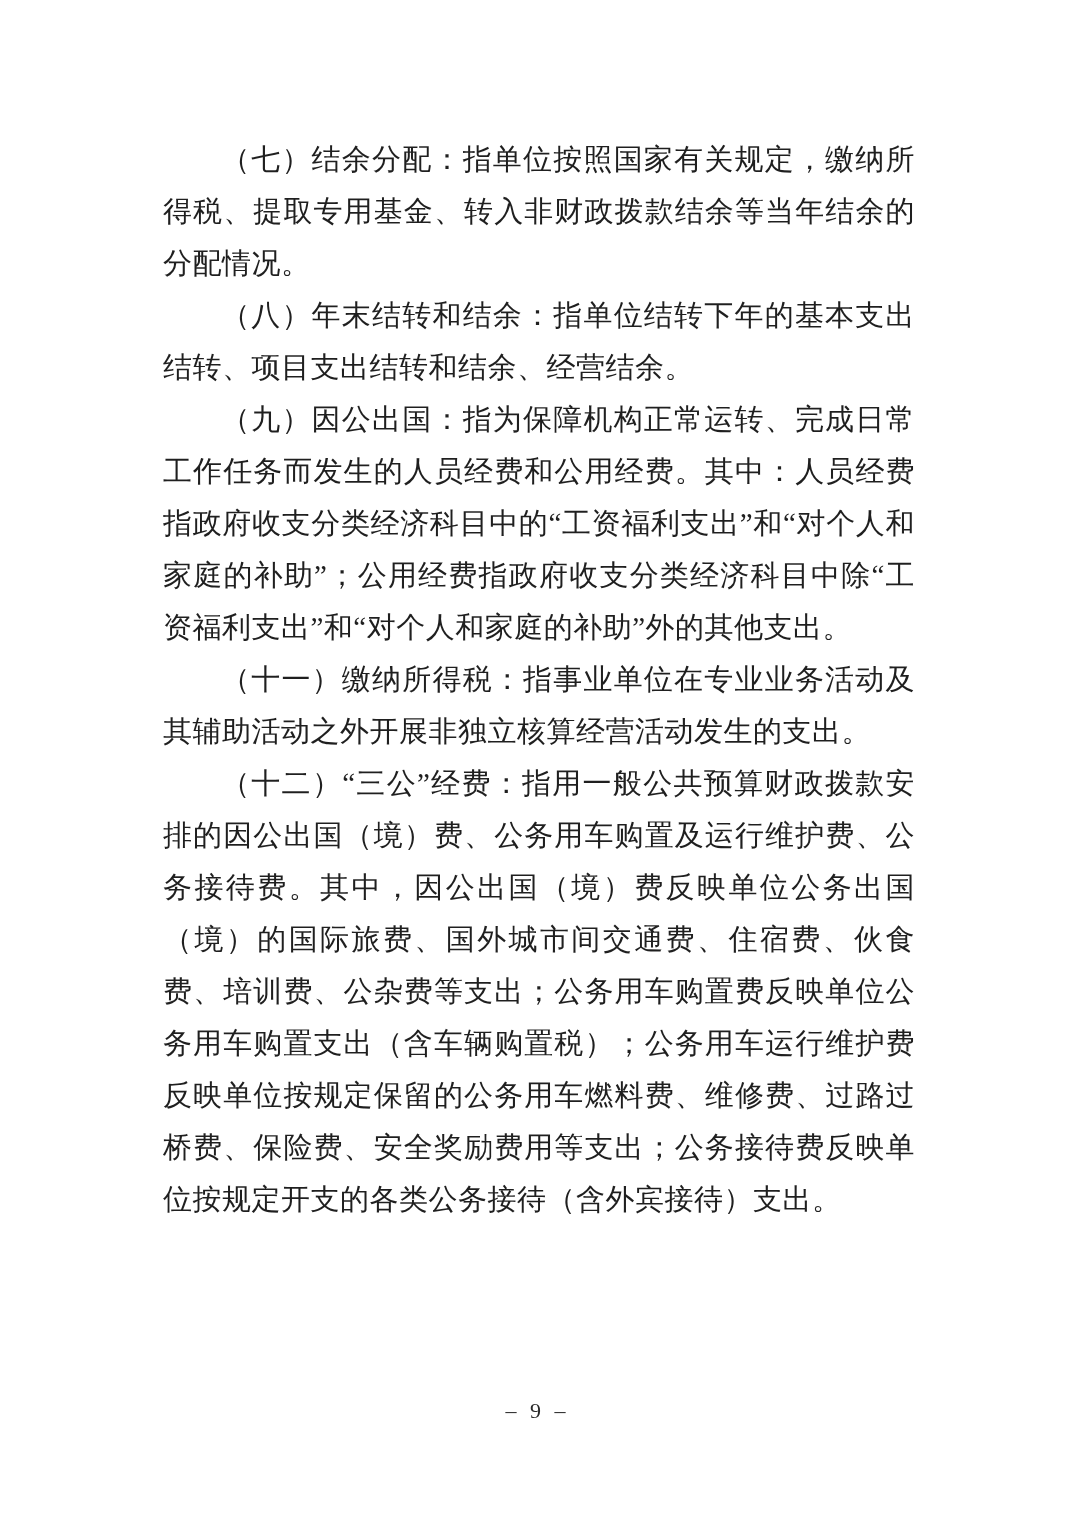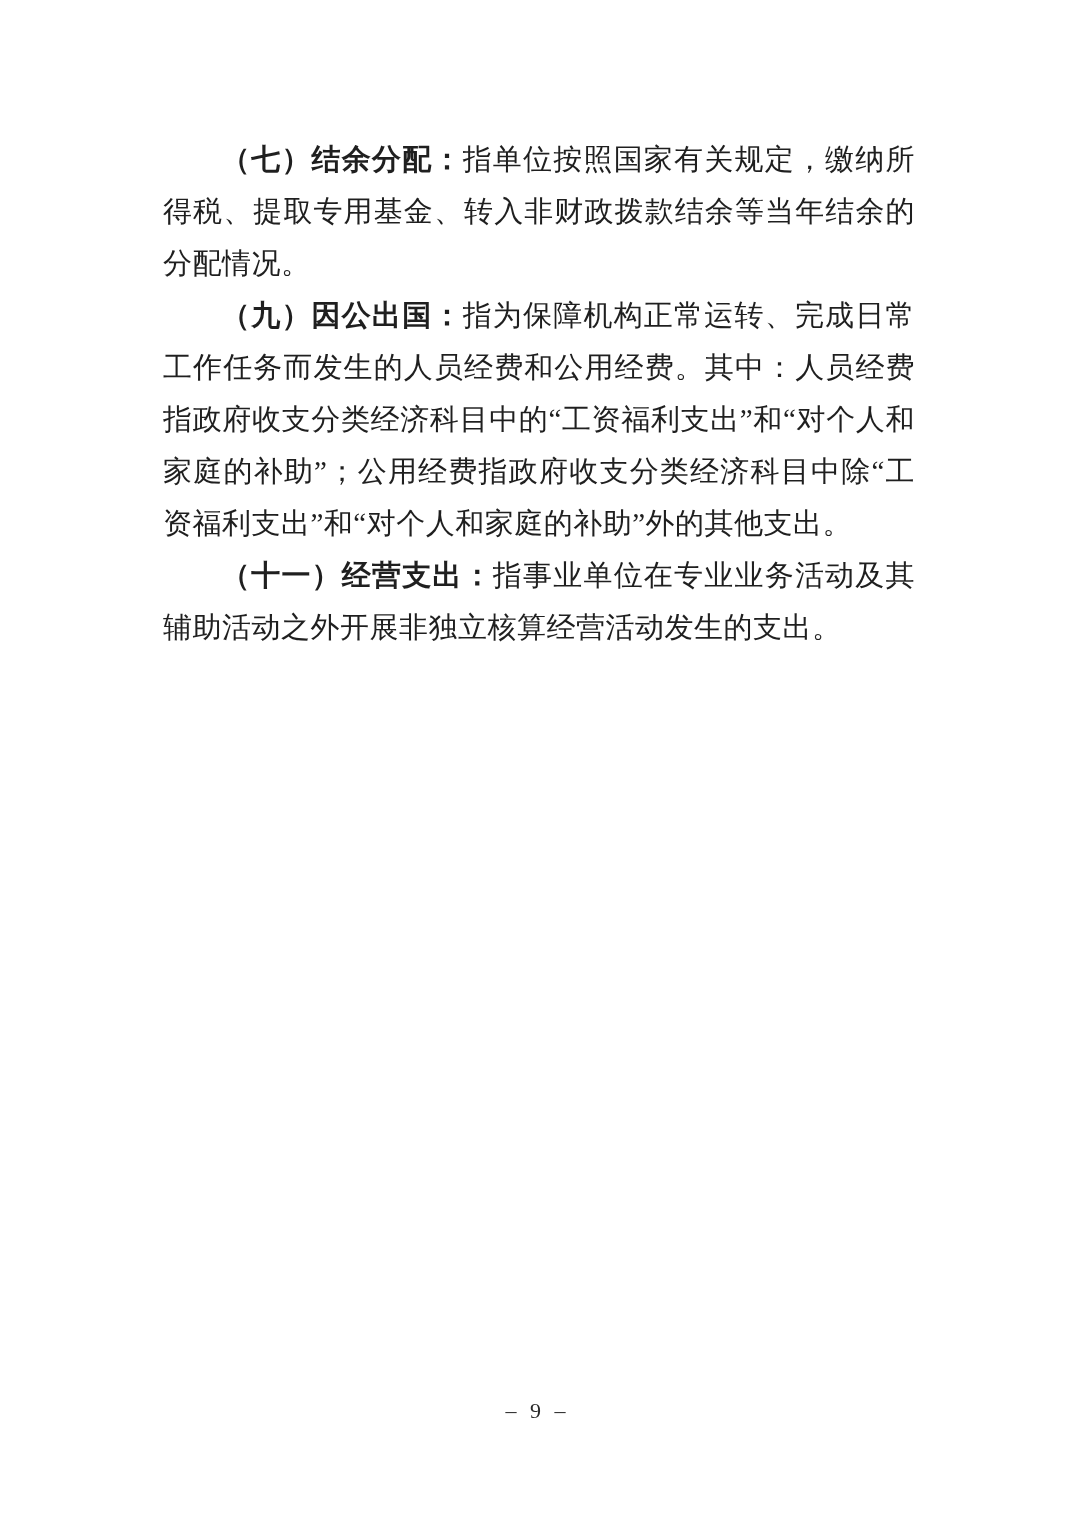--- a/index.html
+++ b/index.html
@@ -25,44 +25,46 @@
   .para {
     margin: 0;
     font-size: 29px;
     line-height: 52px;
     text-align: justify;
     text-indent: 2em;
     word-break: break-all;
     letter-spacing: 0.5px;
   }
   .para .head {
-    font-weight: bold;
+    font-weight: normal;
   }
   .pagenum {
     position: absolute;
     left: 0;
     right: 0;
     top: 1398px;
     text-align: center;
     font-size: 22px;
     letter-spacing: 4px;
     color: #2a2a2a;
   }
 </style>
 </head>
 <body>
 
 <div class="page">
   <div class="content">
 
     <p class="para"><span class="head">（七）结余分配：</span><span>指单位按照国家有关规定，缴纳所得税、提取专用基金、转入非财政拨款结余等当年结余的分配情况。</span></p>
 
+    <p class="para"><span class="head">（八）年末结转和结余：</span><span>指单位结转下年的基本支出结转、项目支出结转和结余、经营结余。</span></p>
 
     <p class="para"><span class="head">（九）因公出国：</span><span>指为保障机构正常运转、完成日常工作任务而发生的人员经费和公用经费。其中：人员经费指政府收支分类经济科目中的“工资福利支出”和“对个人和家庭的补助”；公用经费指政府收支分类经济科目中除“工资福利支出”和“对个人和家庭的补助”外的其他支出。</span></p>
 
 
-    <p class="para"><span class="head">（十一）经营支出：</span><span>指事业单位在专业业务活动及其辅助活动之外开展非独立核算经营活动发生的支出。</span></p>
+    <p class="para"><span class="head">（十一）缴纳所得税：</span><span>指事业单位在专业业务活动及其辅助活动之外开展非独立核算经营活动发生的支出。</span></p>
 
+    <p class="para"><span class="head">（十二）“三公”经费：</span><span>指用一般公共预算财政拨款安排的因公出国（境）费、公务用车购置及运行维护费、公务接待费。其中，因公出国（境）费反映单位公务出国（境）的国际旅费、国外城市间交通费、住宿费、伙食费、培训费、公杂费等支出；公务用车购置费反映单位公务用车购置支出（含车辆购置税）；公务用车运行维护费反映单位按规定保留的公务用车燃料费、维修费、过路过桥费、保险费、安全奖励费用等支出；公务接待费反映单位按规定开支的各类公务接待（含外宾接待）支出。</span></p>
 
   </div>
 
   <div class="pagenum">– 9 –</div>
 </div>
 
 </body></html>

